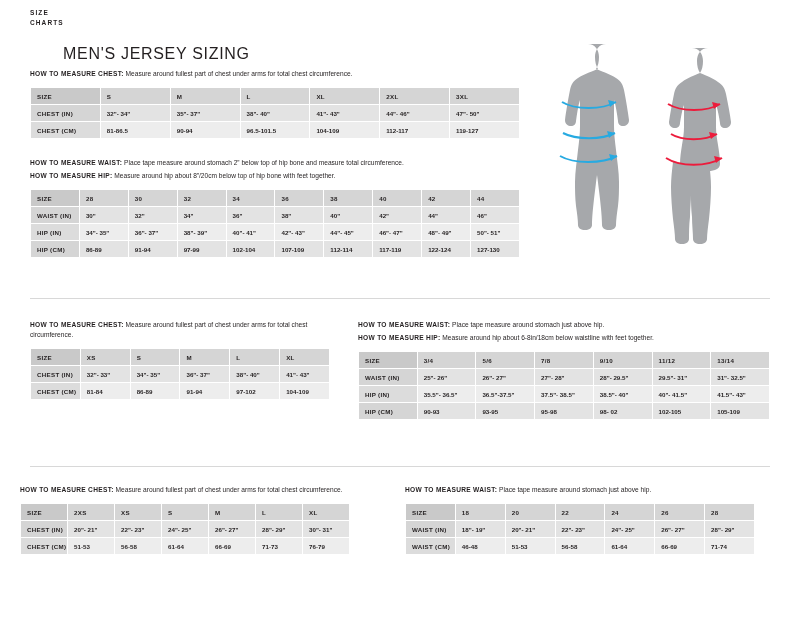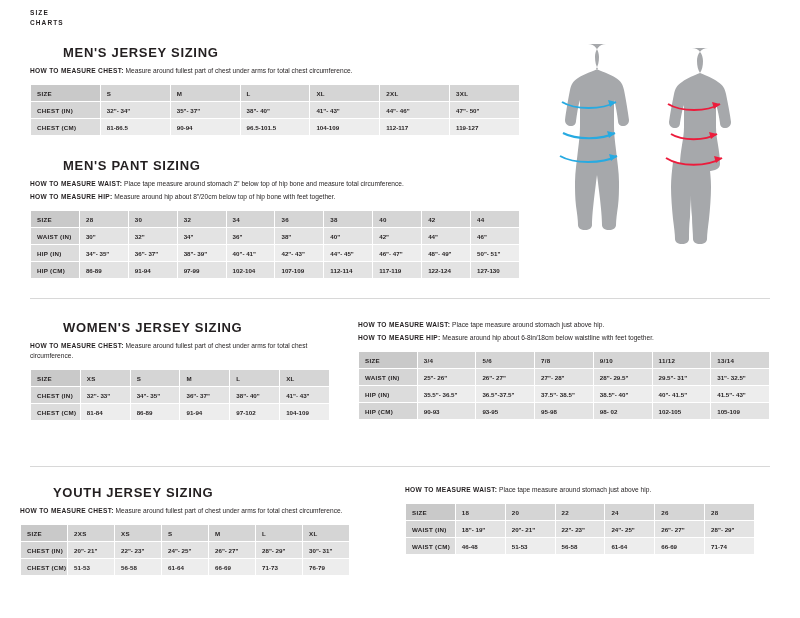--- a/index.html
+++ b/index.html
@@ -23,22 +23,22 @@
     top: 8px;
     font-size: 6.5px;
     font-weight: bold;
     letter-spacing: 1.1px;
     line-height: 1.55;
     color: #231f20;
     text-transform: uppercase;
   }
 
   .section-title {
-    font-size: 13px;
-    font-weight: bold;
+    font-size: 16px;
+    font-weight: normal;
     letter-spacing: 0.7px;
     color: #231f20;
     margin: 0 0 6px 0;
     text-transform: uppercase;
     padding-left: 33px;
   }
 
   .howto {
     font-size: 6.6px;
     line-height: 1.55;
@@ -143,21 +143,20 @@
           <td>96.5-101.5</td>
           <td>104-109</td>
           <td>112-117</td>
           <td>119-127</td>
         </tr>
       </tbody>
     </table>
 </section>
 
 <section id="mens-pant">
-  <h2 class="section-title">MEN'S PANT SIZING</h2>
   <p class="howto">
     <b>HOW TO MEASURE WAIST:</b><span> Place tape measure around stomach 2” below top of hip bone and measure total circumference.</span>
   </p>
   <p class="howto">
     <b>HOW TO MEASURE HIP:</b><span> Measure around hip about 8”/20cm below top of hip bone with feet together.</span>
   </p>
   <table class="size">
       <tbody>
         <tr class="head">
           <td class="label">SIZE</td>
@@ -279,21 +278,20 @@
         </g>
         <polygon points="87,124 79,122 81,129" fill="#ec1c3c"></polygon>
       </g>
     </svg>
   </div>
 </div>
 
 <div class="divider" id="div1"></div>
 
 <section id="womens-jersey">
-  <h2 class="section-title">WOMEN'S JERSEY SIZING</h2>
   <p class="howto">
     <b>HOW TO MEASURE CHEST:</b><span> Measure around fullest part of chest under arms for total chest circumference.</span>
   </p>
   <table class="size">
       <tbody>
         <tr class="head">
           <td class="label">SIZE</td>
           <td class="">XS</td>
           <td class="">S</td>
           <td class="">M</td>
@@ -365,21 +363,20 @@
           <td>102-105</td>
           <td>105-109</td>
         </tr>
       </tbody>
     </table>
 </section>
 
 <div class="divider" id="div2"></div>
 
 <section id="youth-jersey">
-  <h2 class="section-title">YOUTH JERSEY SIZING</h2>
   <p class="howto">
     <b>HOW TO MEASURE CHEST:</b><span> Measure around fullest part of chest under arms for total chest circumference.</span>
   </p>
   <table class="size">
       <tbody>
         <tr class="head">
           <td class="label">SIZE</td>
           <td class="">2XS</td>
           <td class="">XS</td>
           <td class="">S</td>

